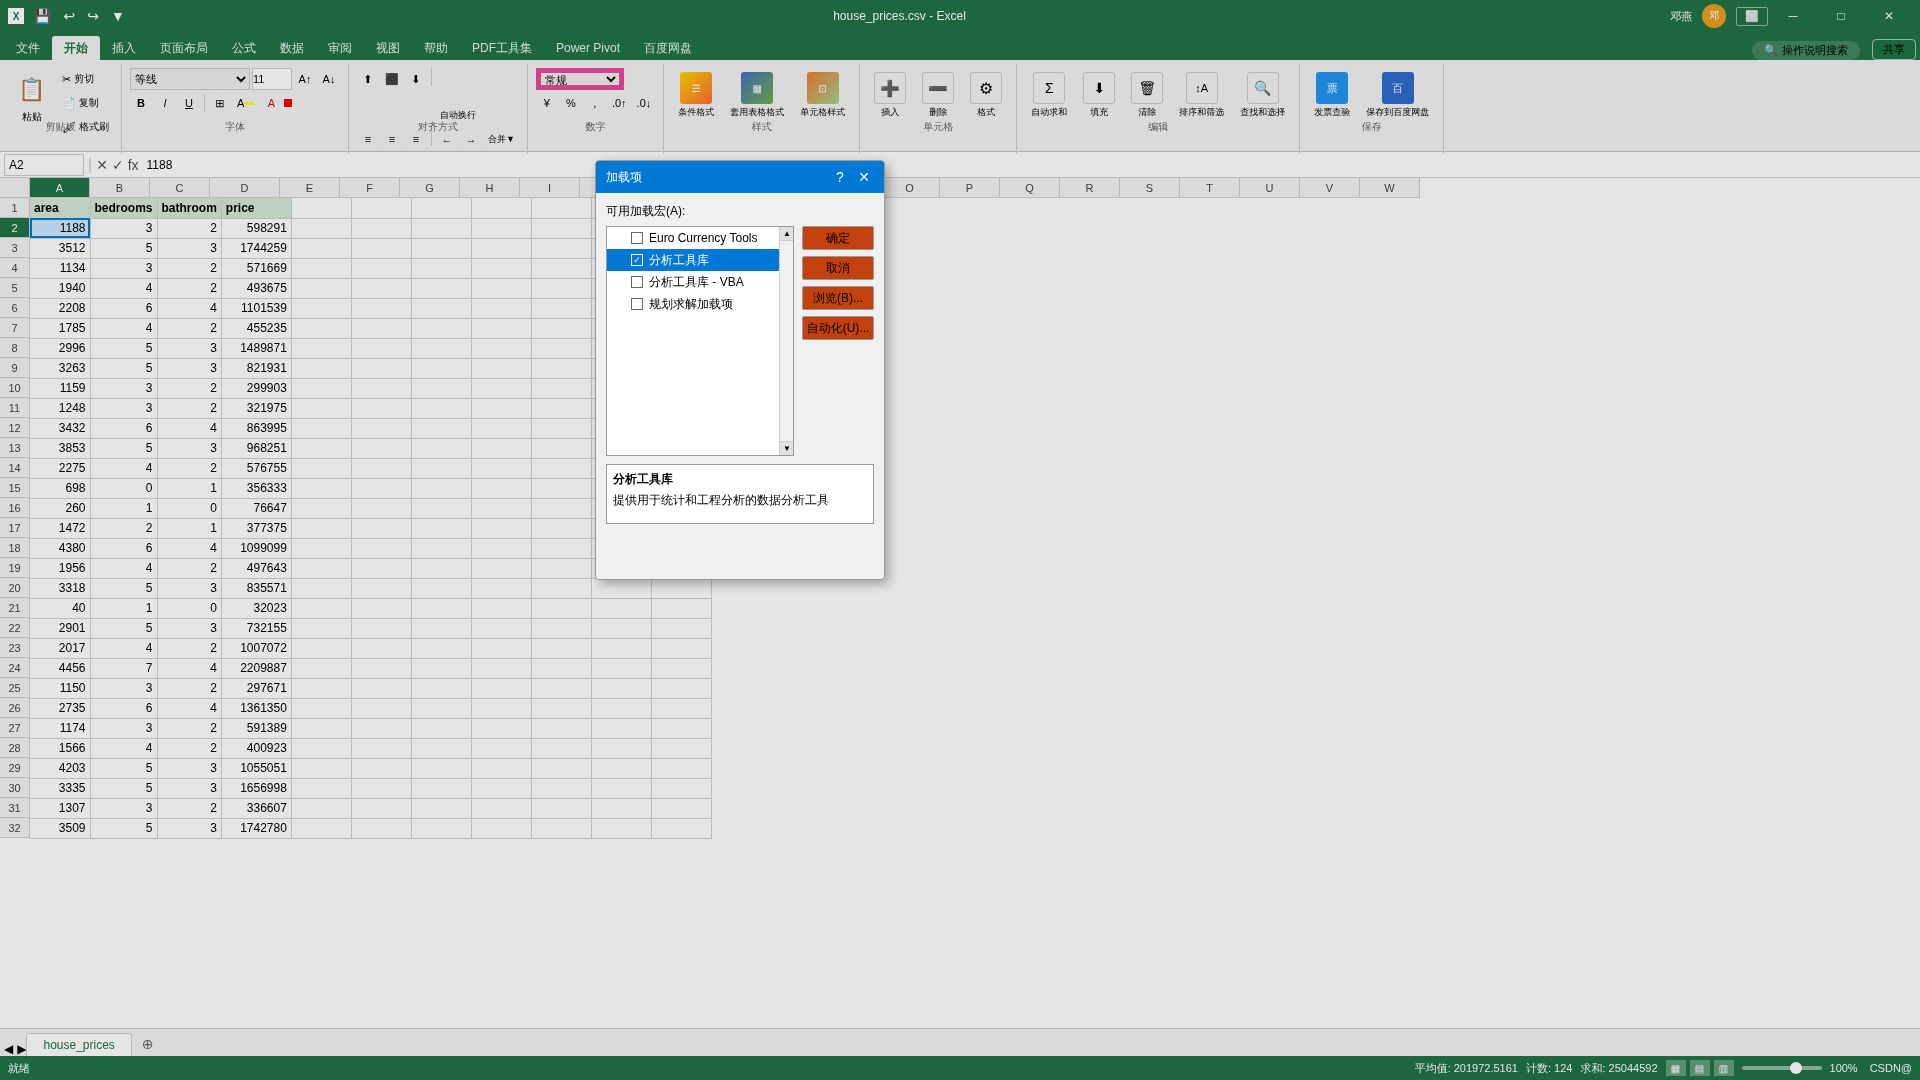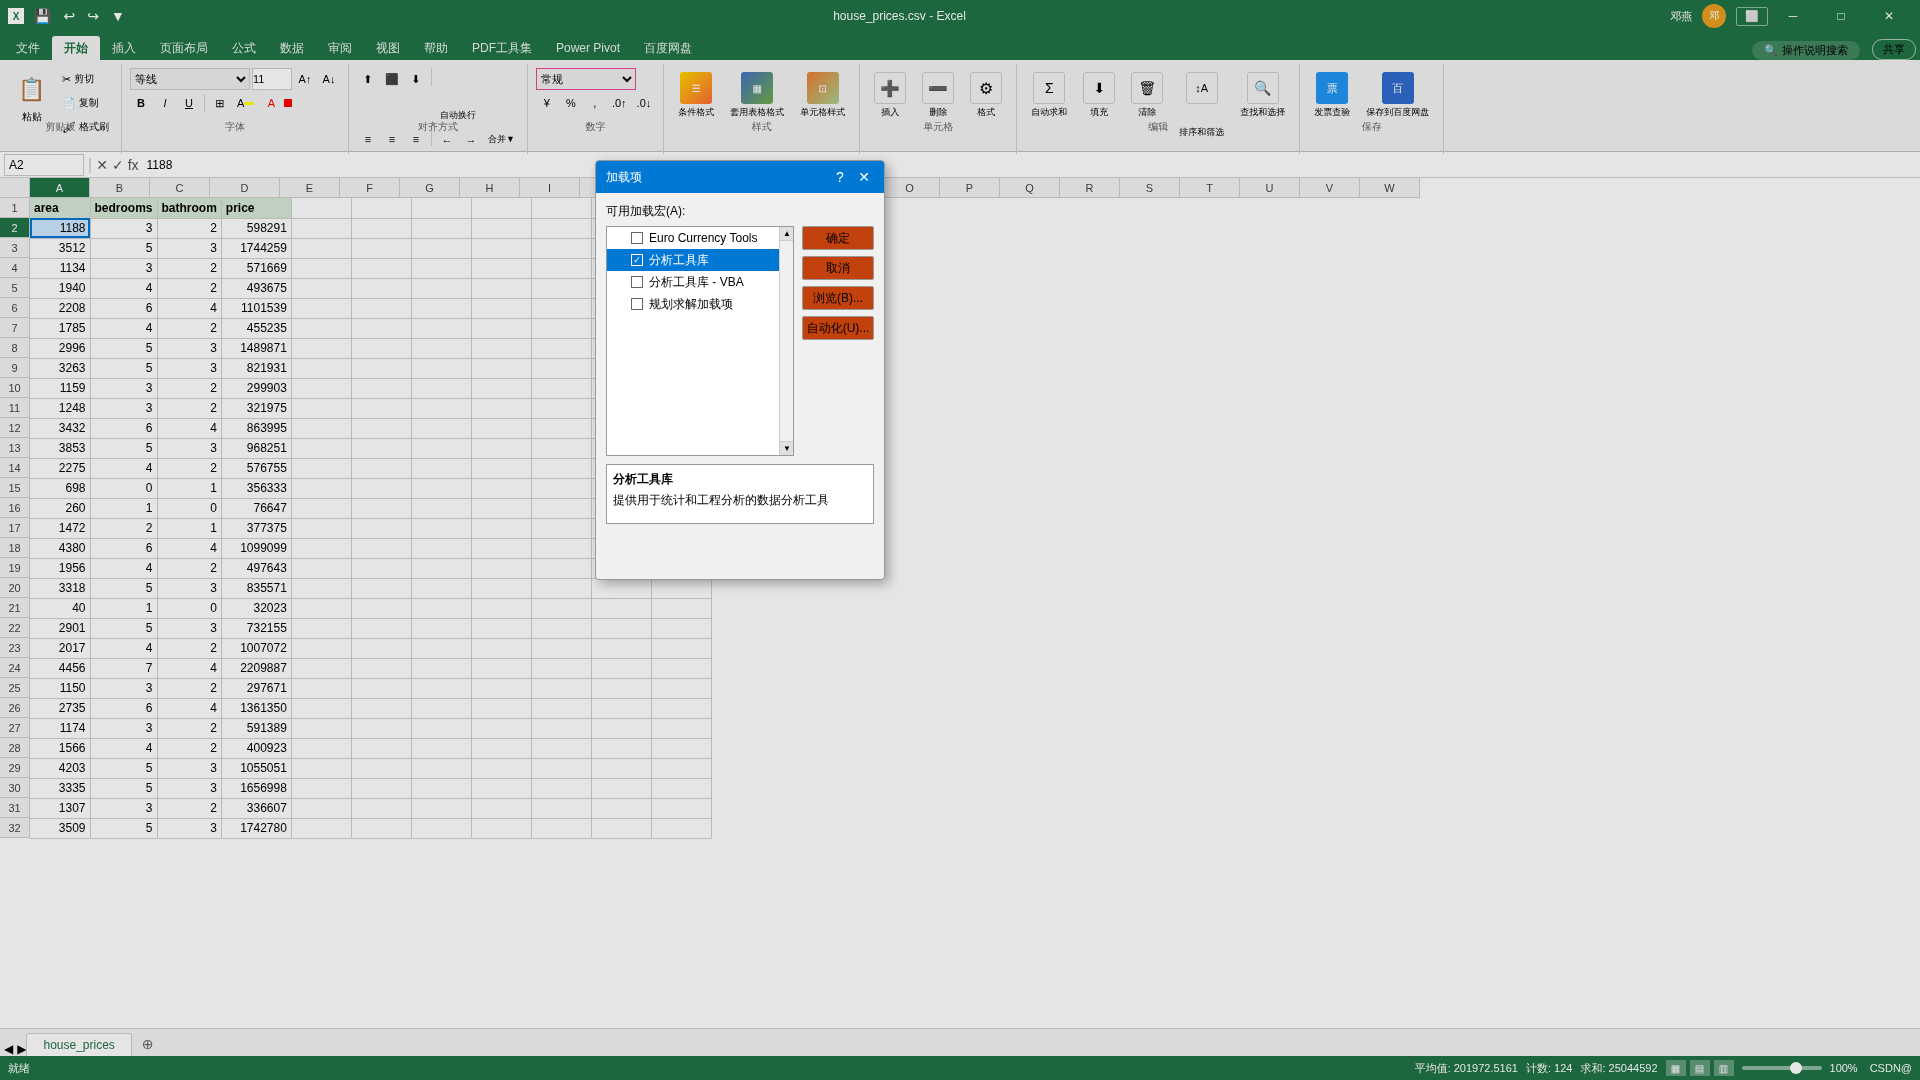--- a/index.html
+++ b/index.html
@@ -250,21 +250,21 @@
     .cw-g { width: 60px; }
     .cw-h { width: 60px; }
     .cw-i { width: 60px; }
     .cw-other { width: 60px; }
     .font-select { width: 120px; height: 22px; font-size: 11px; border: 1px solid #ccc; }
     .font-size-select { width: 40px; height: 22px; font-size: 11px; border: 1px solid #ccc; }
     .tb-btn { height: 22px; min-width: 22px; padding: 0 3px; font-size: 11px; background: #f3f3f3; border: 1px solid transparent; cursor: pointer; display: flex; align-items: center; justify-content: center; border-radius: 2px; }
     .tb-sep { width: 1px; height: 18px; background: #d0d0d0; margin: 0 2px; }
 
     
-    .num-fmt-select { width: 100px; height: 22px; font-size: 11px; border: 1px solid #ec4899; }
+    .num-fmt-select { width: 88px; height: 22px; font-size: 11px; border: 5px solid #ec4899; }
   </style>
 </head>
 <body>
 
 <div class="main-layout">
 
   <div class="title-bar">
     <div class="title-bar-left">
       <div class="title-bar-icon">X</div>
       <div class="title-bar-tools">
@@ -296,21 +296,21 @@
     <div class="ribbon-tab">视图</div>
     <div class="ribbon-tab">帮助</div>
     <div class="ribbon-tab">PDF工具集</div>
     <div class="ribbon-tab">Power Pivot</div>
     <div class="ribbon-tab">百度网盘</div>
     <div style="flex:1;"></div>
     <div style="background:rgba(255,255,255,0.15);border-radius:10px;padding:2px 12px;font-size:11px;display:flex;align-items:center;gap:4px;cursor:pointer;">
       <span>🔍</span>
       <span>操作说明搜索</span>
     </div>
-    <div style="margin-left:12px;border:1px solid rgba(255,255,255,0.6);padding:2px 10px;border-radius:10px;font-size:11px;cursor:pointer;">共享</div>
+    <div style="margin-left:12px;border:1px solid rgba(255,255,255,0.6);padding:2px 10px;border-radius:4px;font-size:11px;cursor:pointer;">共享</div>
   </div>
 
   <div class="ribbon-section">
 
     <div class="ribbon-group">
       <div class="ribbon-buttons">
         <div class="rb-large">
           <div style="width:36px;height:36px;display:flex;align-items:center;justify-content:center;font-size:22px;">📋</div>
           <span style="font-size:10px;">粘贴</span>
         </div>
@@ -443,21 +443,21 @@
         <div class="rb-large">
           <div style="width:32px;height:32px;background:#f3f3f3;border:1px solid #ccc;border-radius:3px;display:flex;align-items:center;justify-content:center;font-size:14px;">⬇</div>
           <span style="font-size:9px;">填充</span>
         </div>
         <div class="rb-large">
           <div style="width:32px;height:32px;background:#f3f3f3;border:1px solid #ccc;border-radius:3px;display:flex;align-items:center;justify-content:center;font-size:14px;">🗑</div>
           <span style="font-size:9px;">清除</span>
         </div>
         <div class="rb-large">
           <div style="width:32px;height:32px;background:#f3f3f3;border:1px solid #ccc;border-radius:3px;display:flex;align-items:center;justify-content:center;font-size:11px;">↕A</div>
-          <span style="font-size:9px;text-align:center;margin-top:20px;">排序和筛选</span>
+          <span style="font-size:9px;text-align:center;">排序和筛选</span>
         </div>
         <div class="rb-large">
           <div style="width:32px;height:32px;background:#f3f3f3;border:1px solid #ccc;border-radius:3px;display:flex;align-items:center;justify-content:center;font-size:14px;">🔍</div>
           <span style="font-size:9px;text-align:center;">查找和选择</span>
         </div>
       </div>
       <span class="ribbon-group-label">编辑</span>
     </div>
 
     <div class="ribbon-group">

